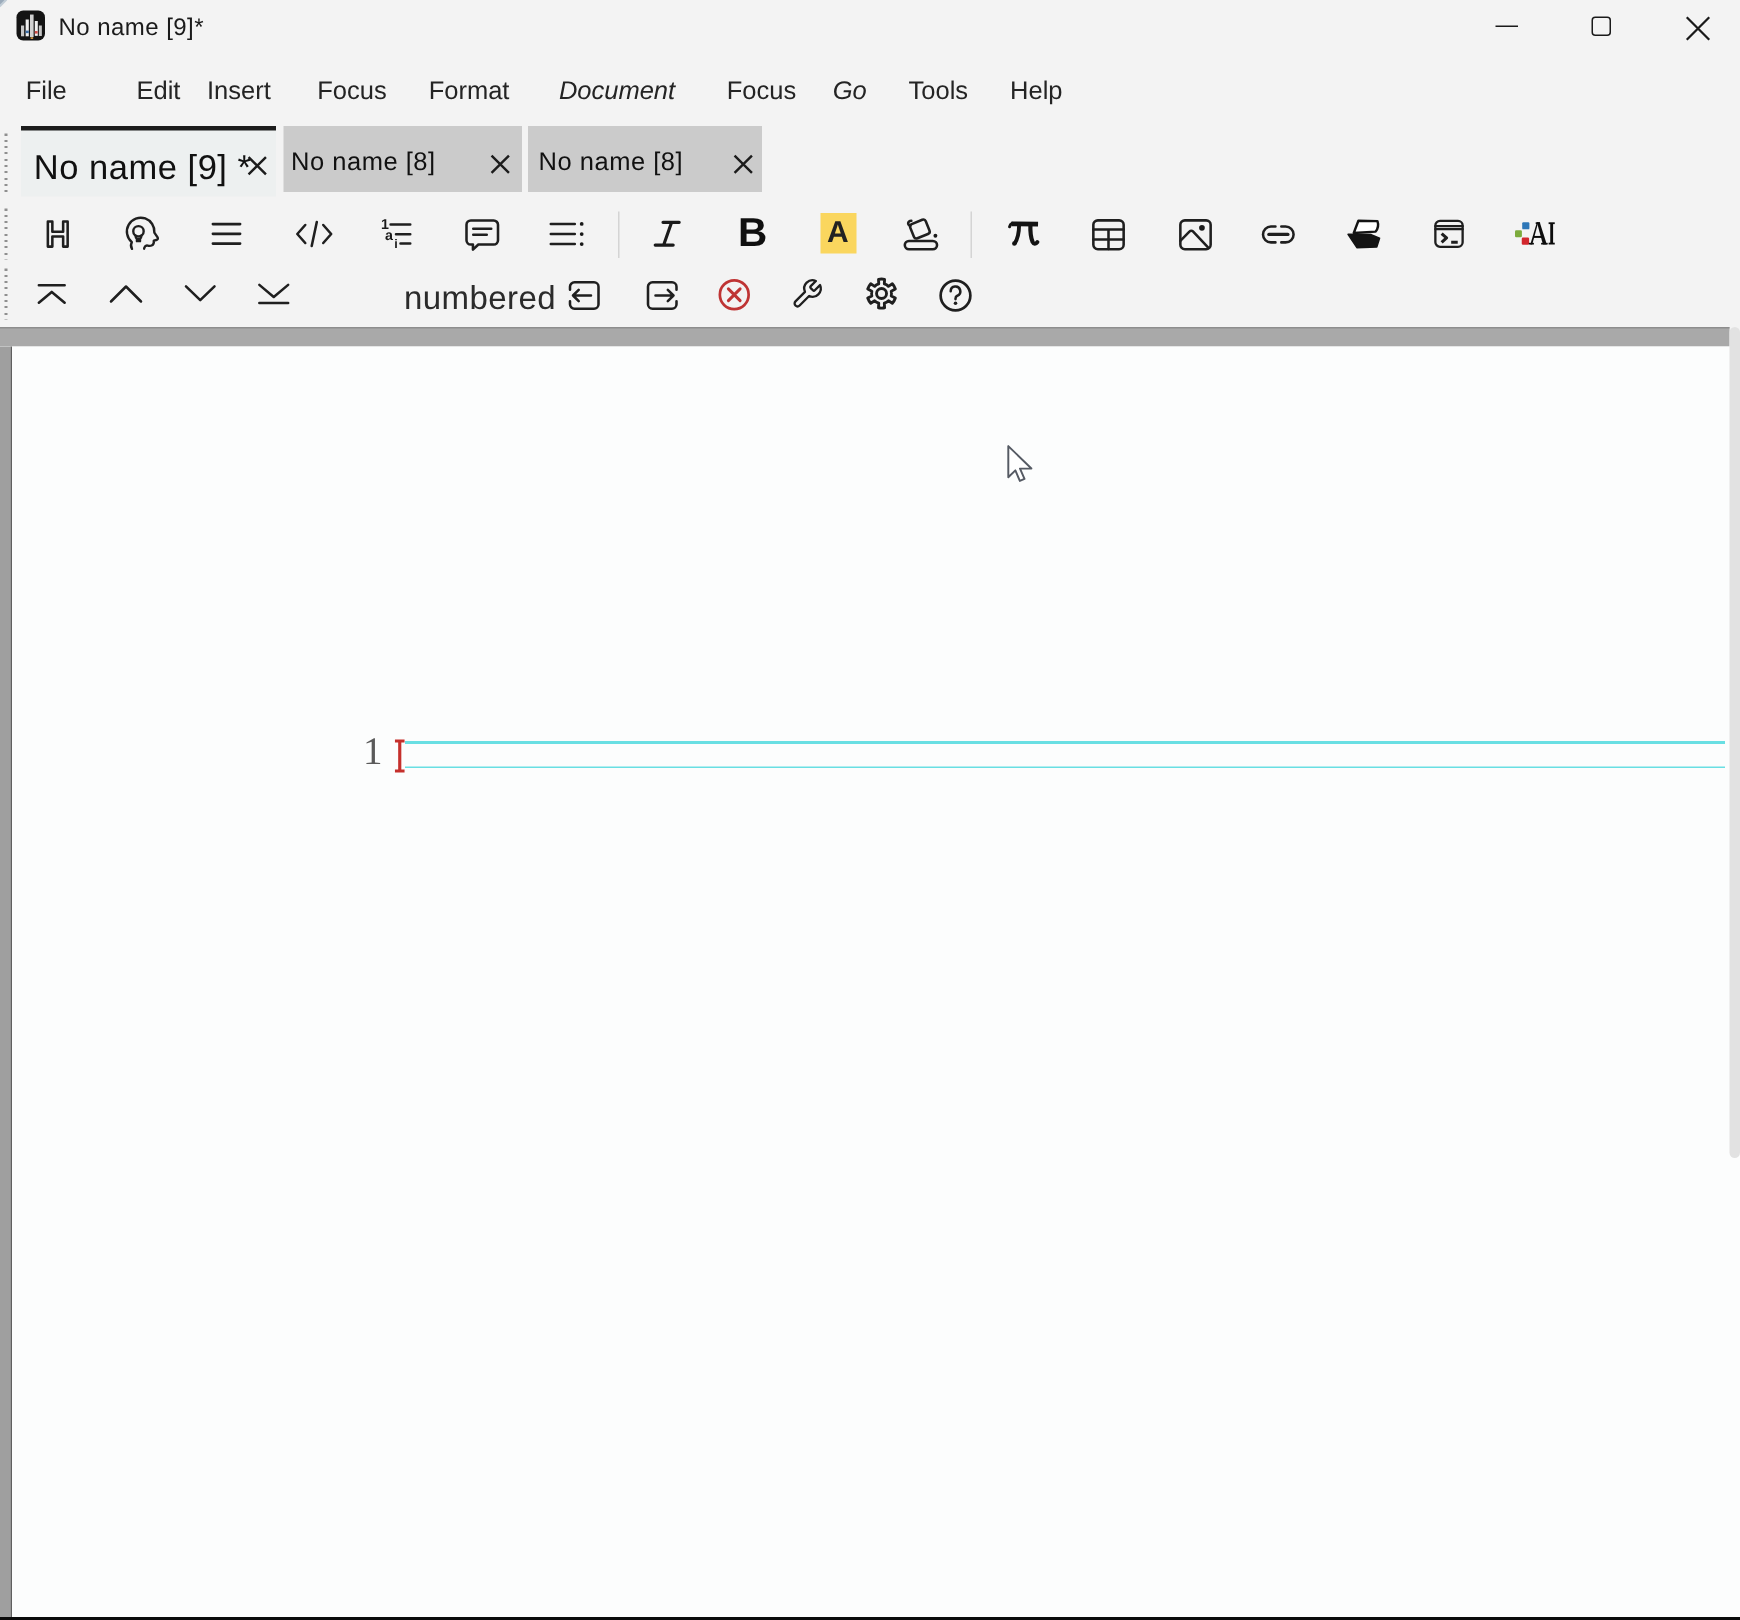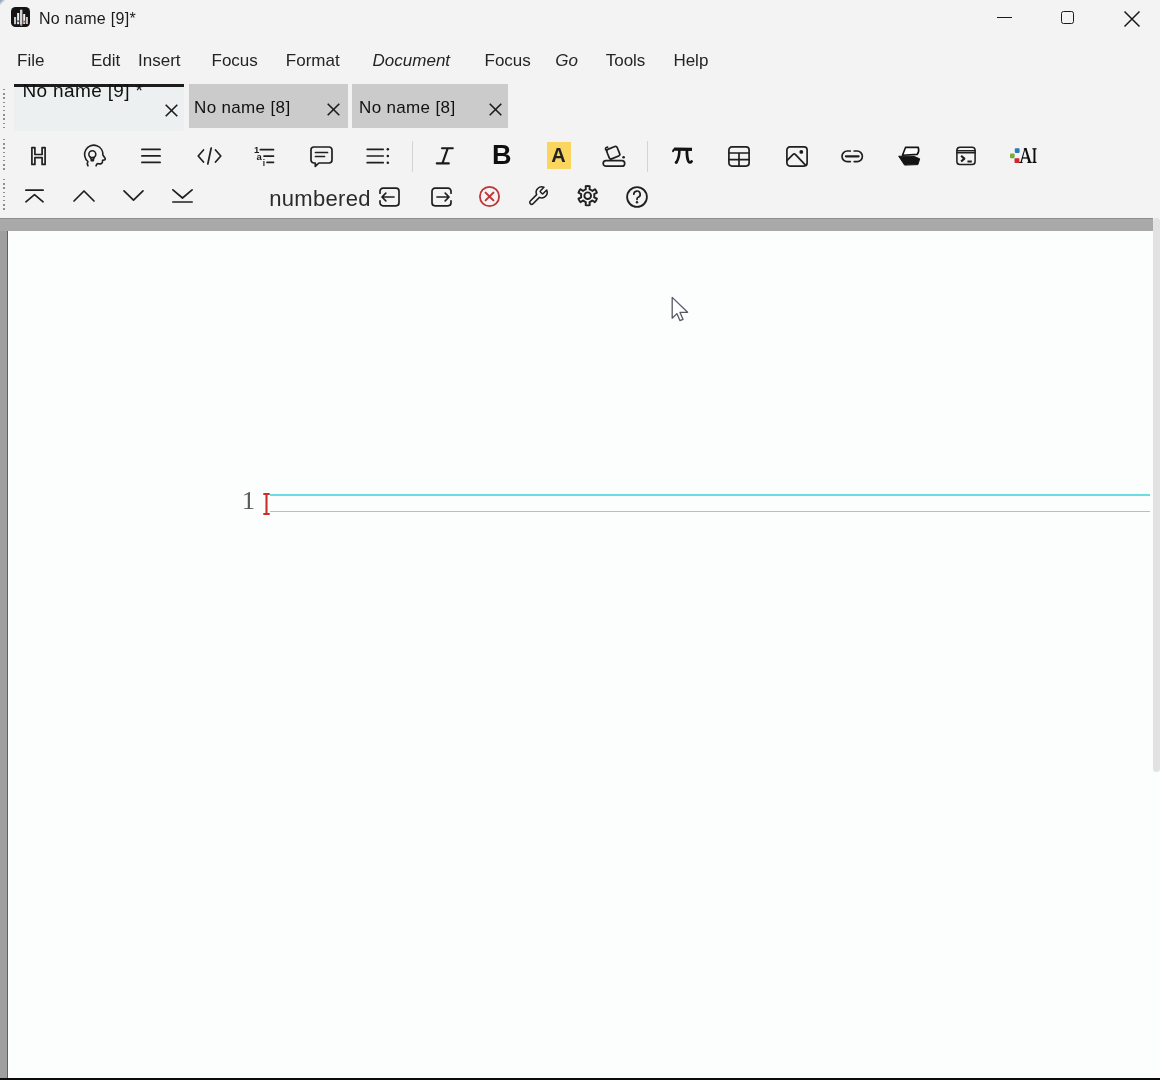--- a/index.html
+++ b/index.html
@@ -46,21 +46,21 @@
   <span class="abs" style="left:605.7px;text-align:center;">Tools</span>
   <span class="abs" style="left:673.4px;">Help</span>
 </div>
 
 <div class="abs" style="left:0;top:84px;width:1160px;height:46px;background:#f3f3f3;"></div>
 
 <div class="abs" style="left:14px;top:84px;width:170px;height:47px;background:#edf0f0;border-top:3px solid #1c1c1c;box-sizing:border-box;"></div>
 
 <div class="abs" style="left:189px;top:84px;width:158.5px;height:44px;background:#cbcbcb;"></div>
 <div class="abs" style="left:351.5px;top:84px;width:156px;height:44px;background:#cbcbcb;"></div>
-<div class="abs" style="left:22.5px;top:80px;font-size:19px;letter-spacing:.35px;color:#111;">No name [9] *</div>
+<div class="abs" style="left:22.5px;top:98px;font-size:23px;letter-spacing:.35px;color:#111;">No name [9] *</div>
 <div class="abs" style="left:194px;top:98px;font-size:17px;letter-spacing:.35px;color:#111;">No name [8]</div>
 <div class="abs" style="left:359px;top:98px;font-size:17px;letter-spacing:.35px;color:#111;">No name [8]</div>
 <svg style="left:165px;top:104px;" width="13" height="13" viewBox="0 0 13 13">
     <path d="M0.7,0.7 L12.3,12.3 M12.3,0.7 L0.7,12.3" stroke="#1c1c1c" stroke-width="1.6" fill="none"></path>
   </svg>
 <svg style="left:326.5px;top:103px;" width="13" height="13" viewBox="0 0 13 13">
     <path d="M0.7,0.7 L12.3,12.3 M12.3,0.7 L0.7,12.3" stroke="#1c1c1c" stroke-width="1.6" fill="none"></path>
   </svg>
 <svg style="left:488.5px;top:103px;" width="13" height="13" viewBox="0 0 13 13">
     <path d="M0.7,0.7 L12.3,12.3 M12.3,0.7 L0.7,12.3" stroke="#1c1c1c" stroke-width="1.6" fill="none"></path>

